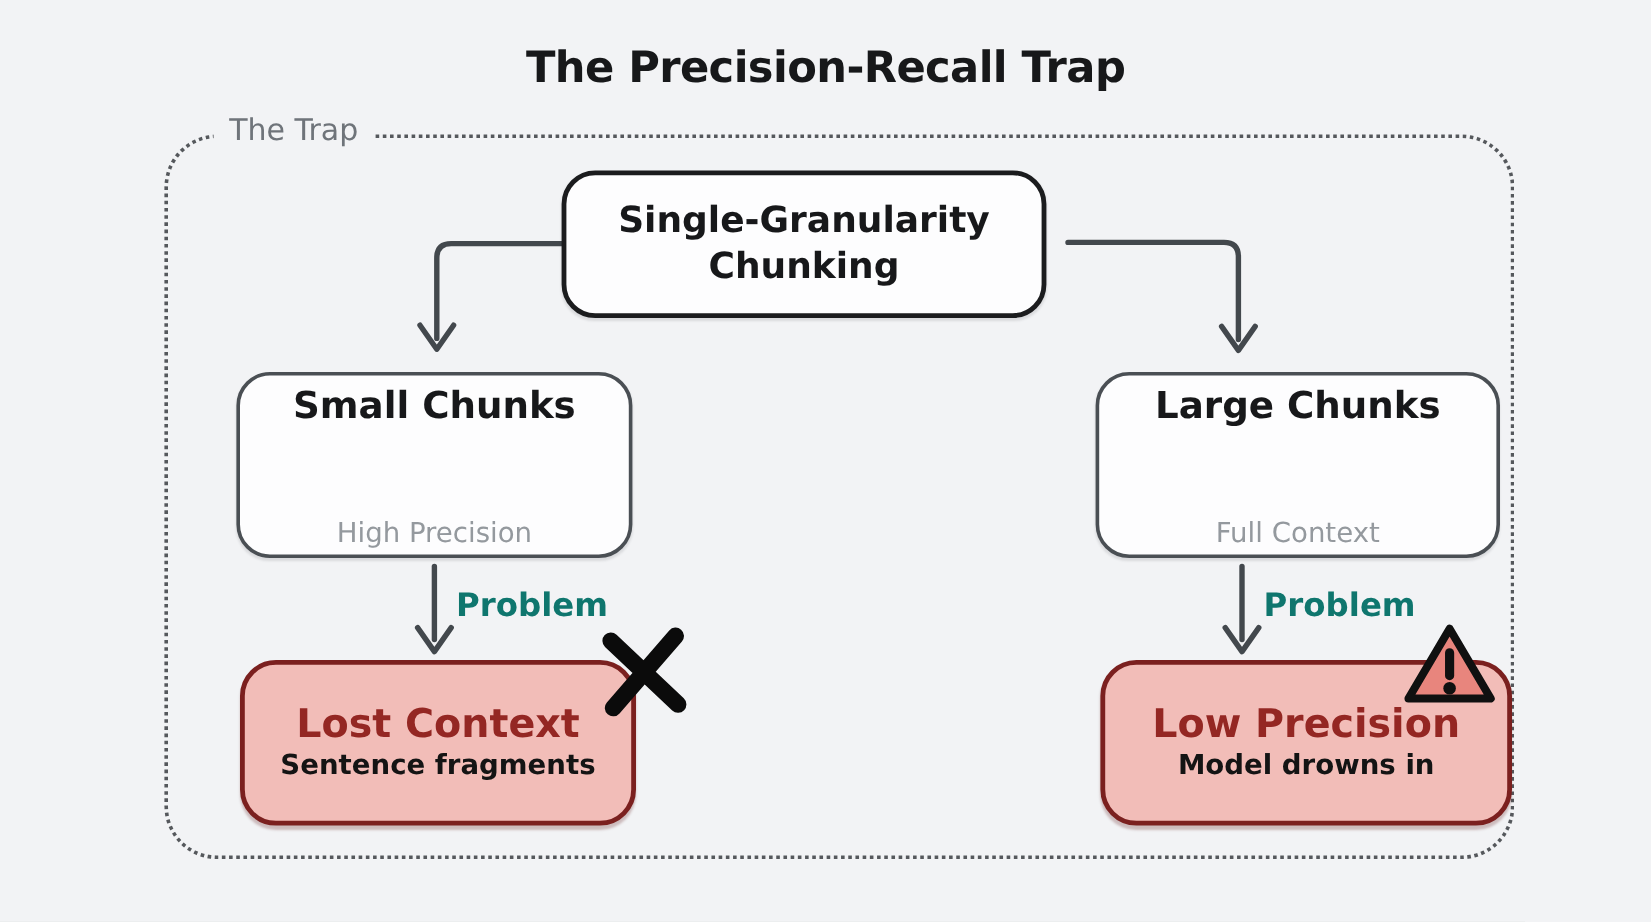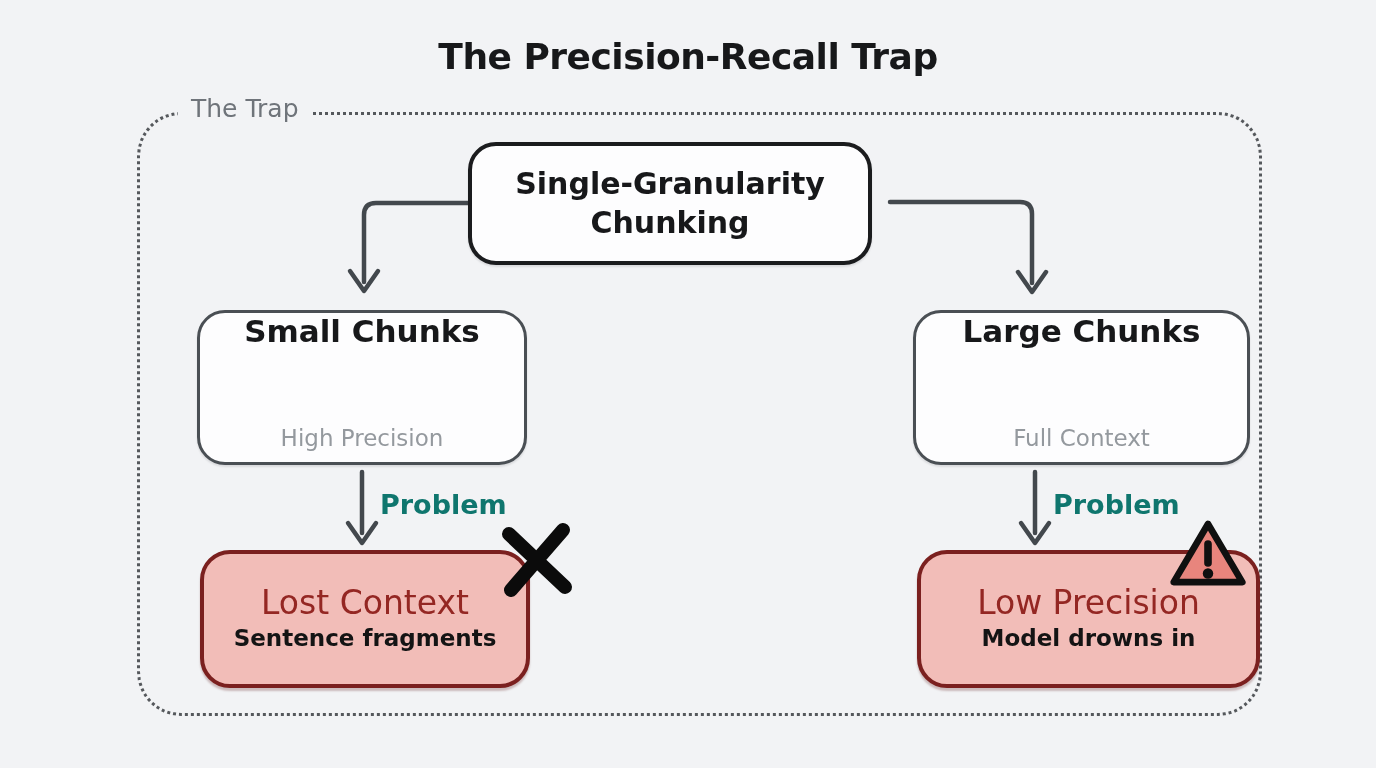--- a/index.html
+++ b/index.html
@@ -42,36 +42,36 @@
     box-shadow:0 2px 2px rgba(40,42,46,.12);
   }
   .node-root{
     left:468px;top:142px;width:404px;height:123px;
     border:4px solid var(--dark-border);
     display:flex;flex-direction:column;justify-content:center;
     font-size:30px;font-weight:bold;line-height:1.28;
   }
   .node-chunk{
     border:3.5px solid var(--gray-border);
-    display:flex;flex-direction:column;align-items:center;justify-content:flex-end;
+    display:flex;flex-direction:column;align-items:center;justify-content:flex-start;
     padding:10px 0 12px 0;
     gap:40px;
   }
   .node-small{left:197px;top:310px;width:330px;height:155px;}
   .node-large{left:865px;top:310px;width:337px;height:155px;margin-left:48px;}
   .chunk-title{font-size:31px;font-weight:bold;line-height:1;}
   .chunk-subtitle{font-size:23px;color:var(--muted-text);line-height:1;}
   .node-danger{
     background:var(--danger-bg);border:4px solid var(--danger-border);
     border-radius:30px;box-shadow:0 3px 2px rgba(90,20,18,.25);
     display:flex;flex-direction:column;justify-content:center;gap:3px;
   }
   .node-lost{left:200px;top:550px;width:330px;height:138px;}
   .node-low{left:917px;top:550px;width:343px;height:138px;}
-  .danger-title{font-size:33px;font-weight:normal;color:var(--danger-text);line-height:1.1;}
+  .danger-title{font-size:33px;font-weight:bold;color:var(--danger-text);line-height:1.1;}
   .danger-line{font-size:23px;font-weight:bold;color:#141414;line-height:1.25;}
   .problem-label{
     position:absolute;font-size:27px;font-weight:bold;color:#0f766e;
   }
   .problem-left{left:380px;top:489px;}
   .problem-right{left:1053px;top:489px;}
   .edges{position:absolute;left:0;top:0;width:1376px;height:768px;pointer-events:none;}
   .edges path{fill:none;stroke:var(--arrow);stroke-width:4.5;stroke-linecap:round;stroke-linejoin:round;}
   .badge{position:absolute;}
   .badge-x{left:496px;top:521px;width:82px;height:76px;}

